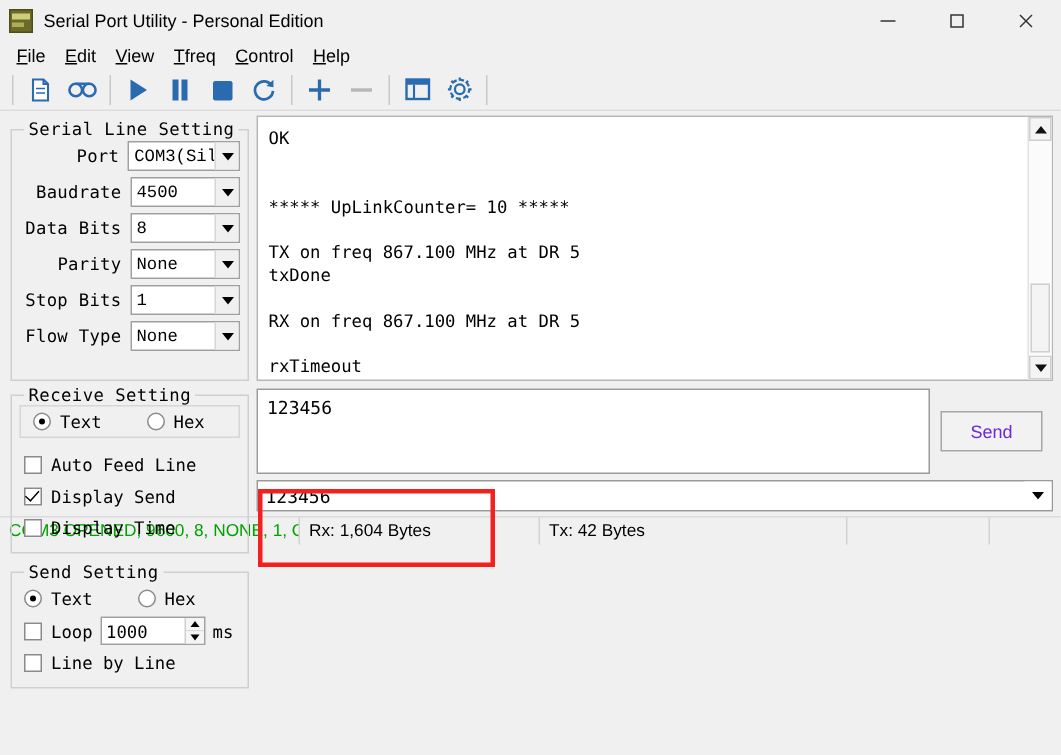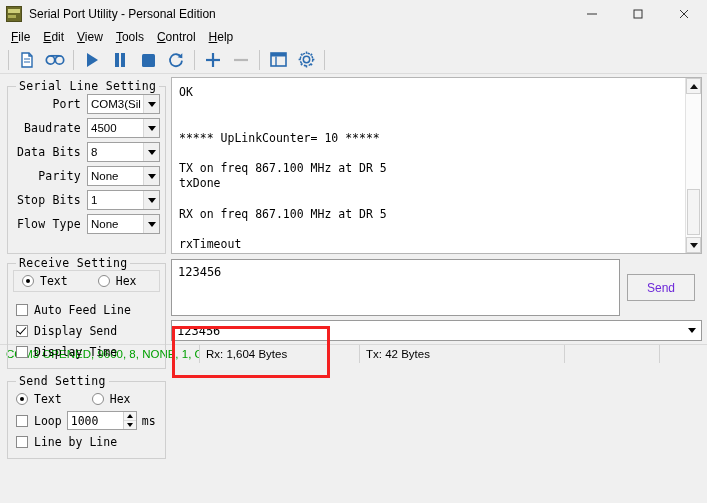--- a/index.html
+++ b/index.html
@@ -172,21 +172,21 @@
     border: 1px solid #a0a0a0;
     background: #fff;
     display: flex;
     align-items: center;
     position: relative;
     min-width: 0;
   }
   .combo .val {
     flex: 1 1 auto;
     padding-left: 3px;
-    font-family: Liberation Sans, sans-serif;
+    font-family: Liberation Mono, monospace;
     font-size: 11.5px;
     white-space: nowrap;
     overflow: hidden;
   }
   .combo .arrow {
     width: 16px; height: 18px;
     flex: none;
     background: #f0f0f0;
     border-left: 1px solid #d8d8d8;
     display: flex; align-items: center; justify-content: center;
@@ -467,21 +467,21 @@
             <line x1="10" y1="2" x2="2" y2="10" stroke="#333" stroke-width="1"></line>
           </svg>
       </div>
     </div>
   </div>
 
   <div class="menubar">
     <div class="menu-item"><u>F</u><span>ile</span></div>
     <div class="menu-item"><u>E</u><span>dit</span></div>
     <div class="menu-item"><u>V</u><span>iew</span></div>
-    <div class="menu-item"><u>T</u><span>ools</span></div>
+    <div class="menu-item"><u>T</u><span>freq</span></div>
     <div class="menu-item"><u>C</u><span>ontrol</span></div>
     <div class="menu-item"><u>H</u><span>elp</span></div>
   </div>
 
   <div class="toolbar">
     <div class="tb-sep"></div>
     <div class="tb-btn">
       <span>
         <svg width="18" height="18" viewBox="0 0 18 18">
             <path d="M4 2 h7 l3 3 v11 h-10 z" fill="#fff" stroke="#2a6bb0" stroke-width="1.4"></path>

